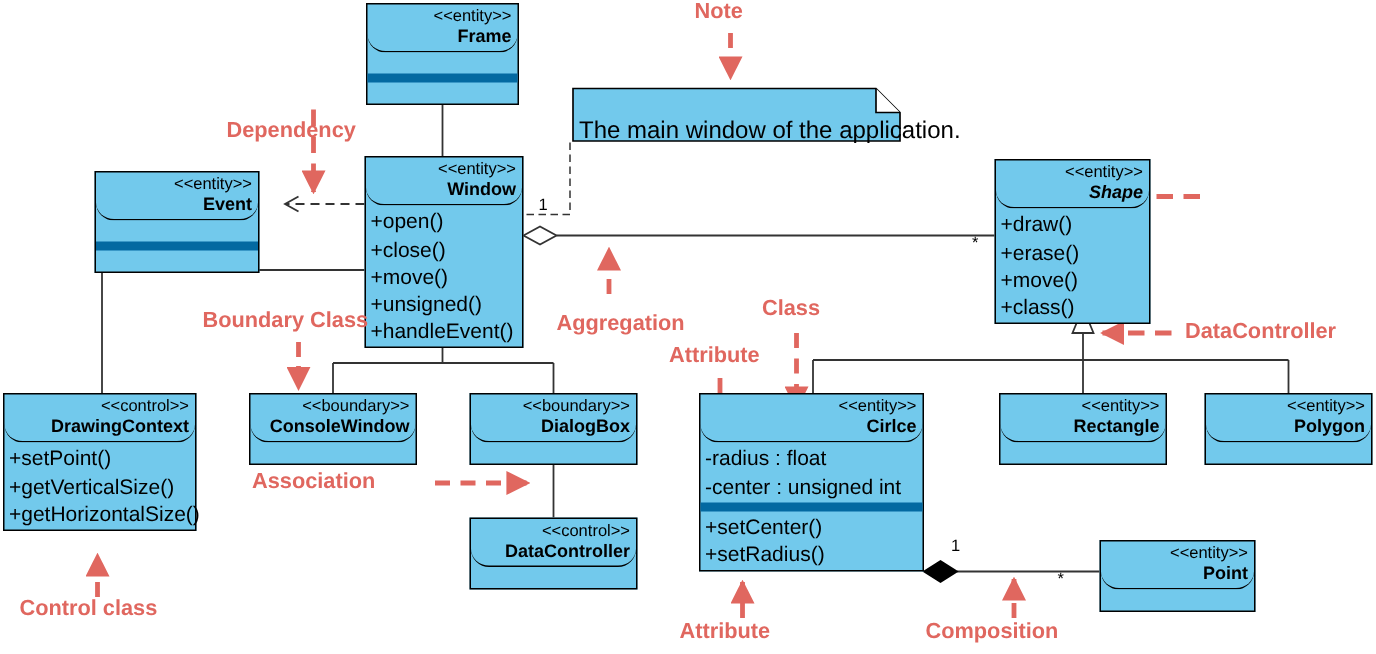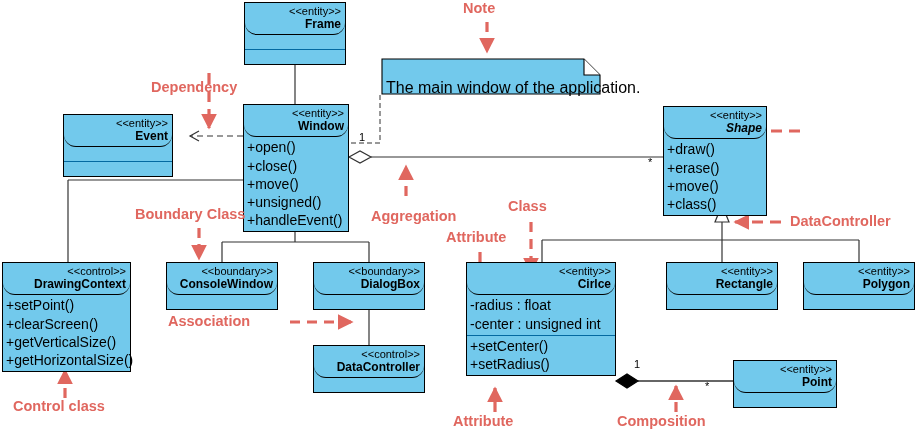--- a/index.html
+++ b/index.html
@@ -50,21 +50,21 @@
     display: block;
     font-size: 12px;
     font-weight: bold;
     color: #000000;
   }
   .cname.abstract {
     font-style: italic;
   }
   .uml-compartment {
     padding: 1px 2px 2px 3px;
-    border-bottom: 1px solid #0369a1;
+    border-bottom: 6px solid #0369a1;
   }
   .uml-compartment:last-child {
     border-bottom: none;
   }
   .uml-compartment.empty {
     min-height: 11px;
   }
   .member {
     font-size: 14px;
     color: #000000;
@@ -271,21 +271,20 @@
     </div>
   </div>
 
   <div class="uml-class" style="left:2px; top:262px; width:129px;">
     <div class="uml-head">
       <span class="stereotype">&lt;&lt;control&gt;&gt;</span>
       <span class="cname">DrawingContext</span>
     </div>
     <div class="uml-compartment">
       <div class="member">+setPoint()</div>
-      <div class="member">+clearScreen()</div>
       <div class="member">+getVerticalSize()</div>
       <div class="member">+getHorizontalSize()</div>
     </div>
   </div>
 
   <div class="uml-class" style="left:166px; top:262px; width:112px;">
     <div class="uml-head">
       <span class="stereotype">&lt;&lt;boundary&gt;&gt;</span>
       <span class="cname">ConsoleWindow</span>
     </div>

